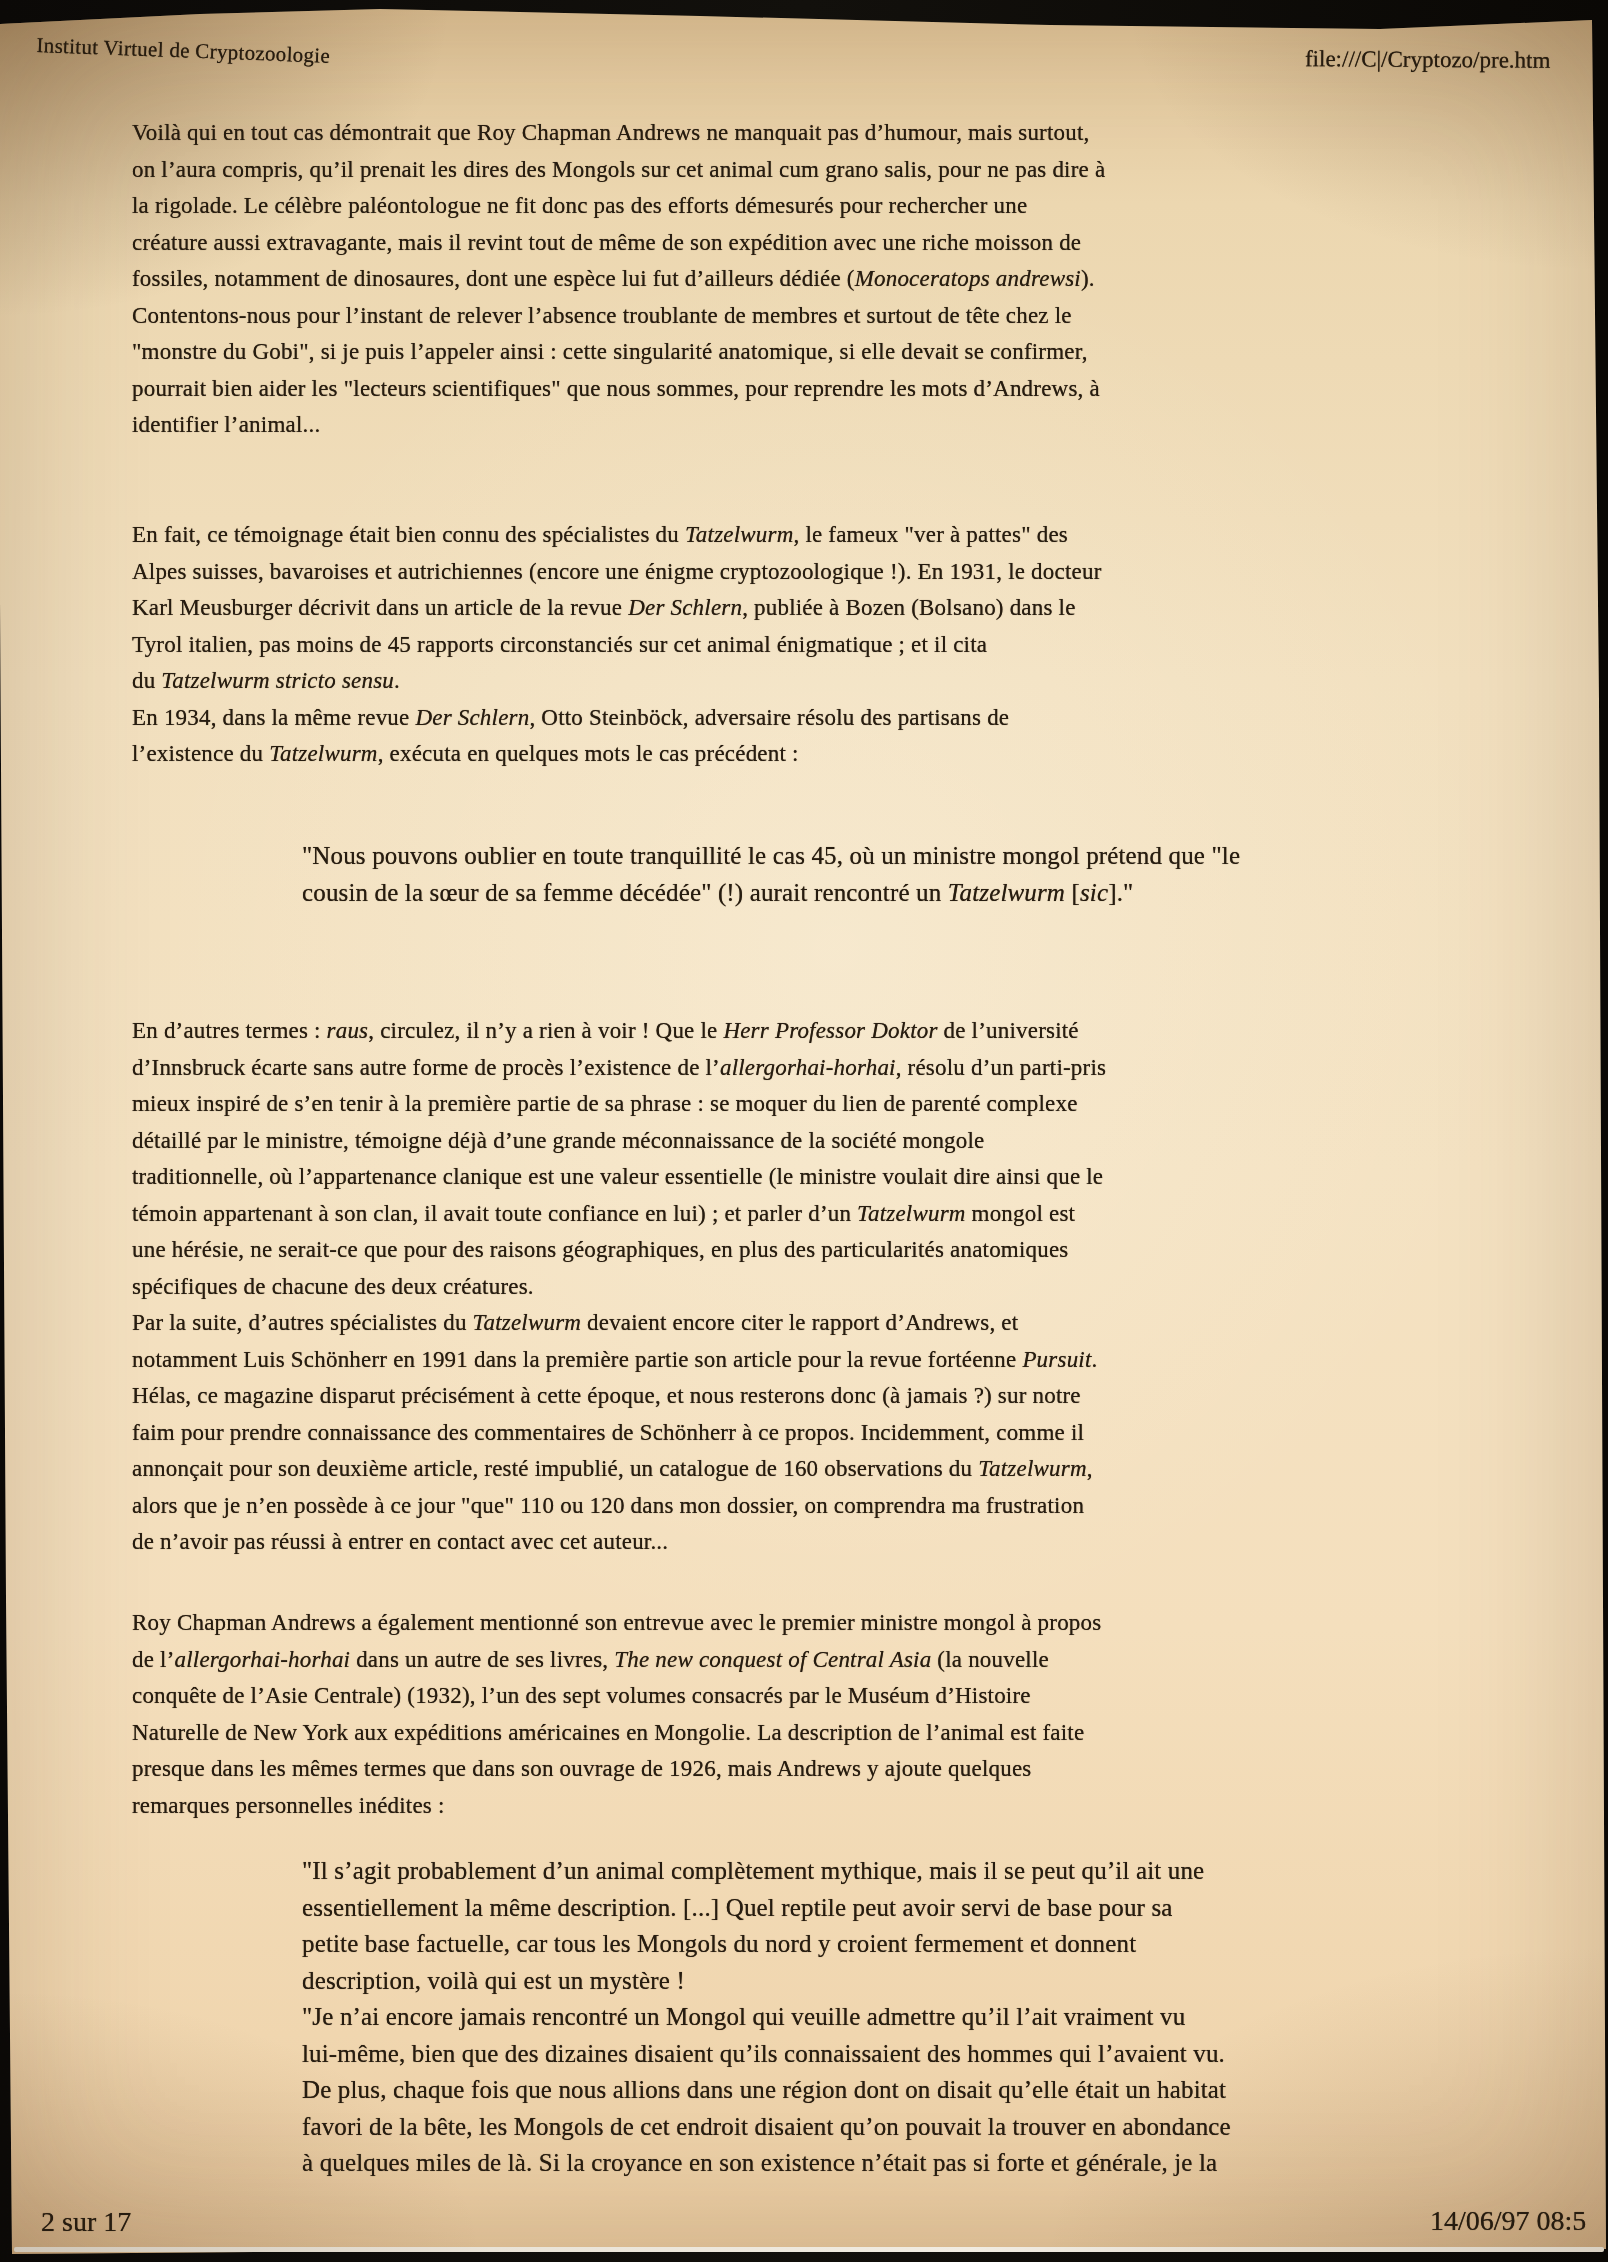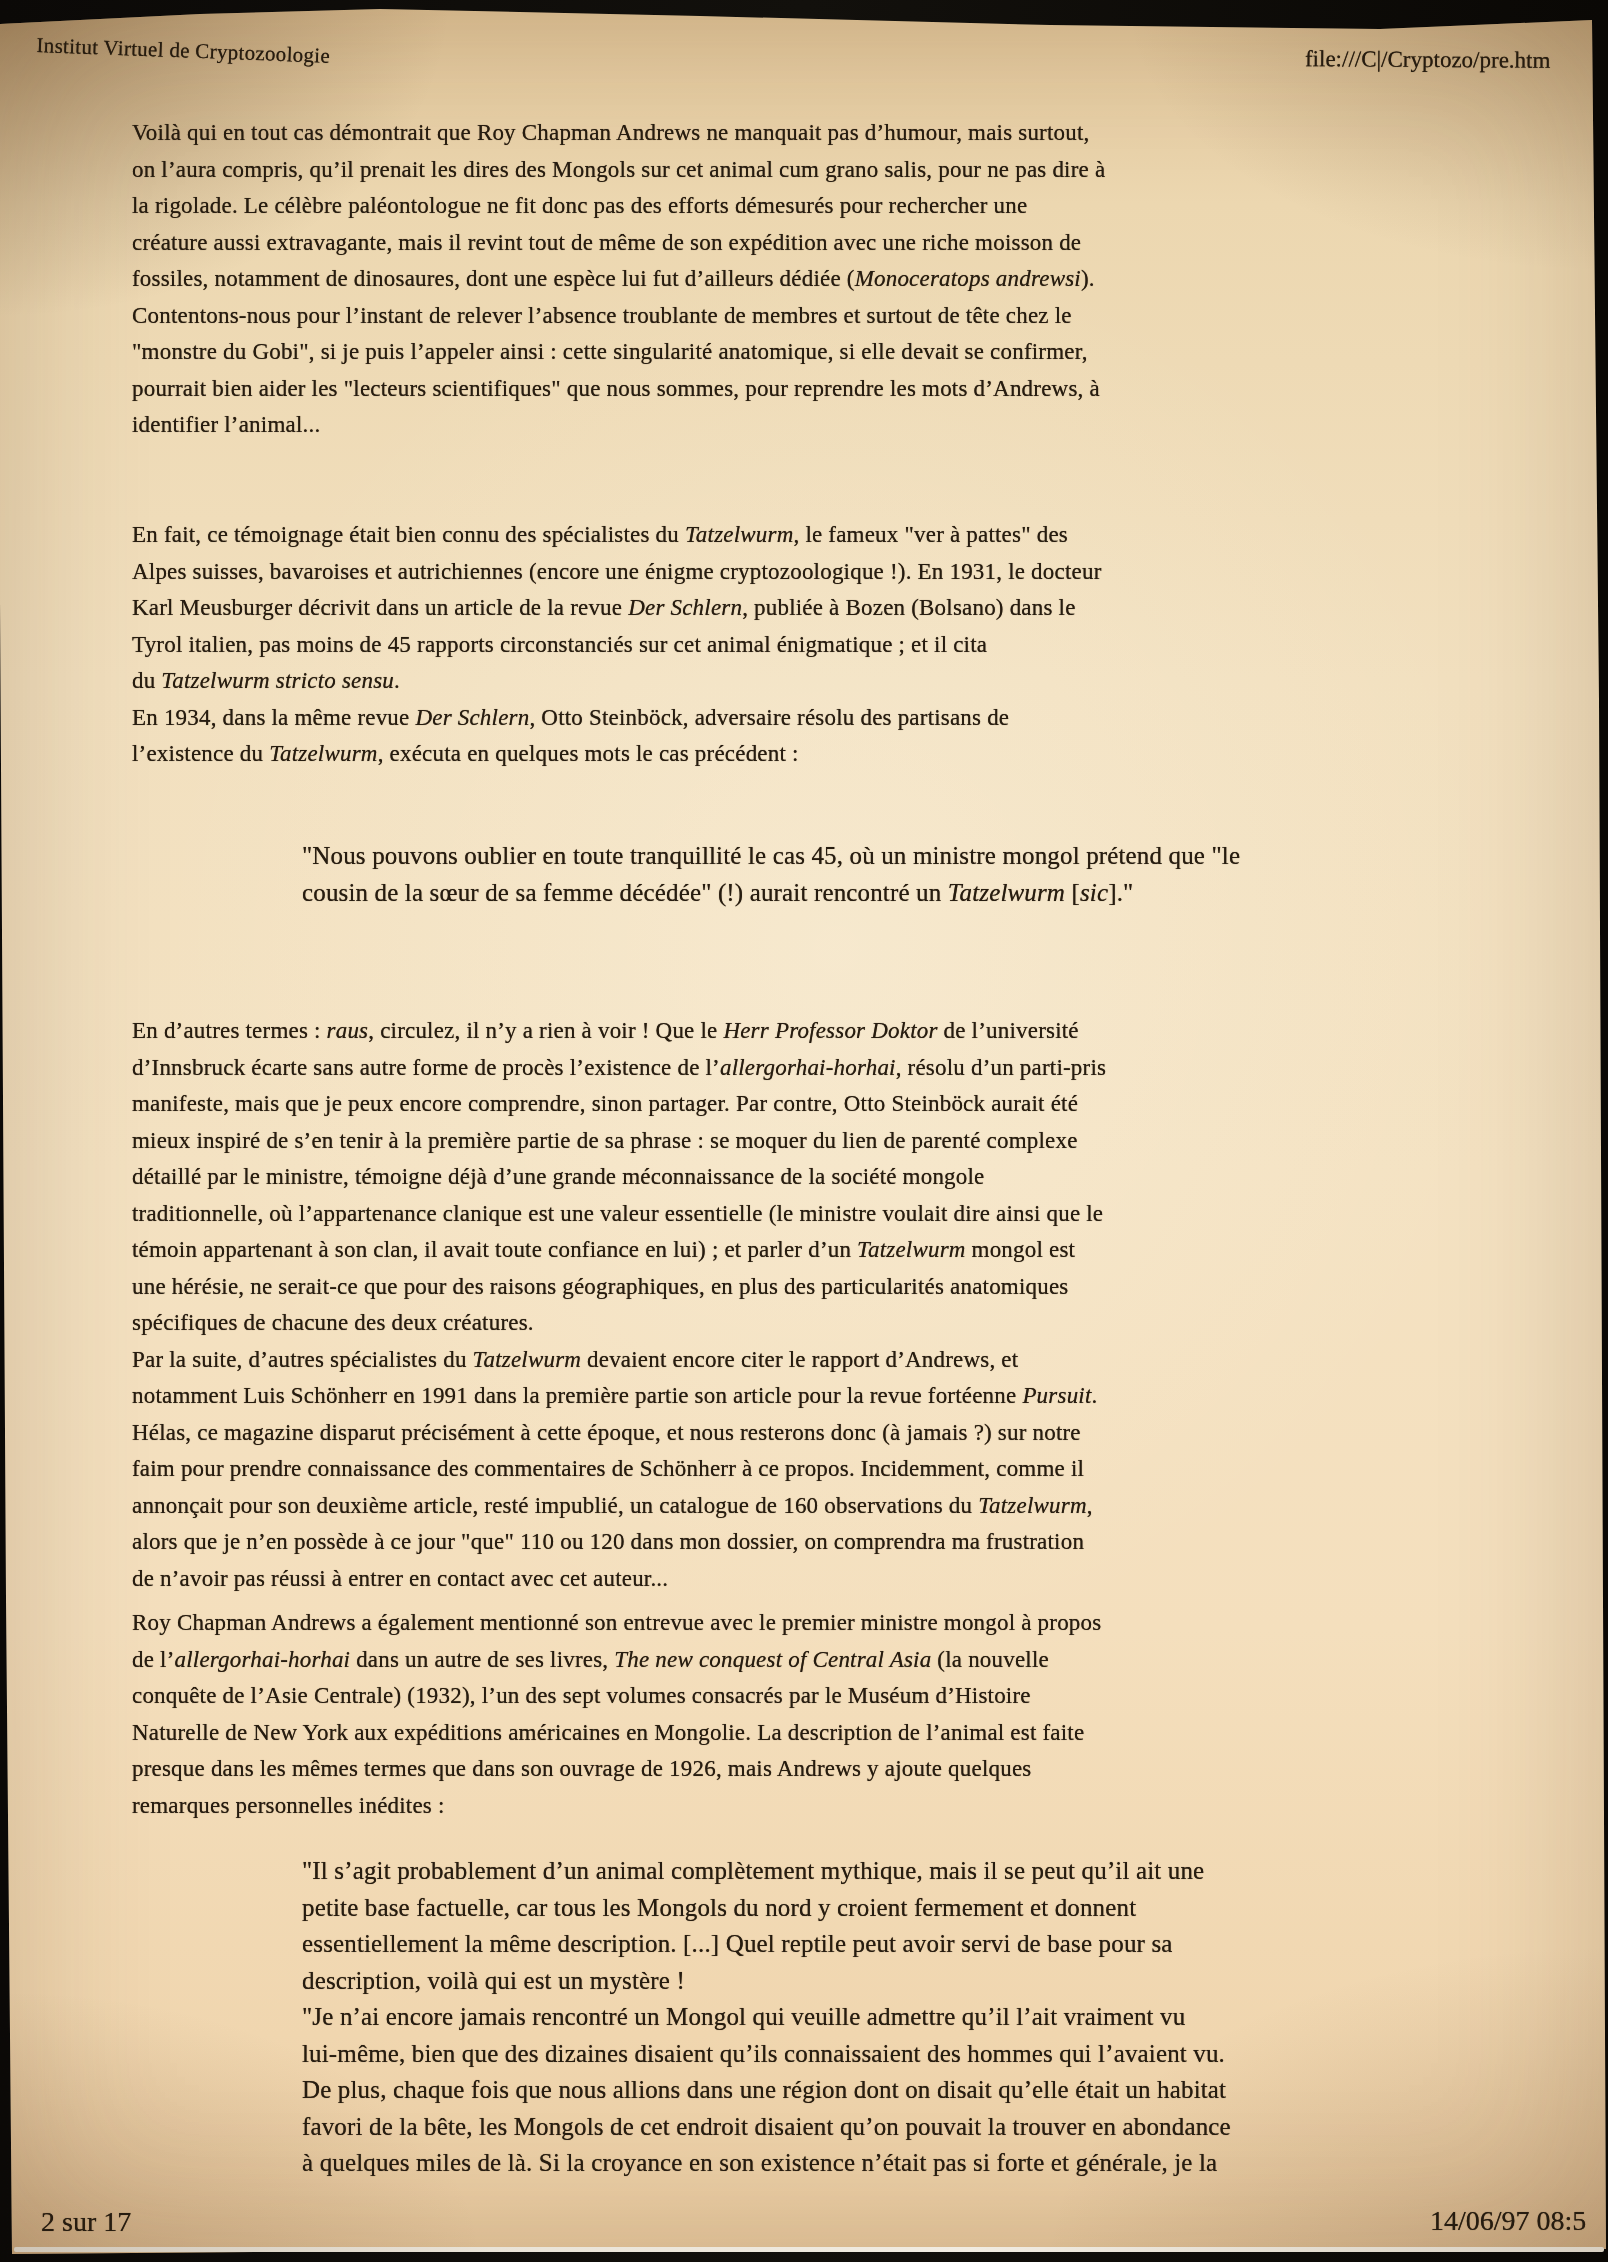--- a/index.html
+++ b/index.html
@@ -96,21 +96,20 @@
           <div class="tline"><span>En 1934, dans la même revue </span><span class="it">Der Schlern</span><span>, Otto Steinböck, adversaire résolu des partisans de</span></div>
           <div class="tline"><span>l’existence du </span><span class="it">Tatzelwurm</span><span>, exécuta en quelques mots le cas précédent :</span></div>
         </div>
         <div class="para quote" style="top: 838px;">
           <div class="tline"><span>"Nous pouvons oublier en toute tranquillité le cas 45, où un ministre mongol prétend que "le</span></div>
           <div class="tline"><span>cousin de la sœur de sa femme décédée" (!) aurait rencontré un </span><span class="it">Tatzelwurm</span><span> [</span><span class="it">sic</span><span>]."</span></div>
         </div>
         <div class="para" style="top: 1013px;">
           <div class="tline"><span>En d’autres termes : </span><span class="it">raus</span><span>, circulez, il n’y a rien à voir ! Que le </span><span class="it">Herr Professor Doktor</span><span> de l’université</span></div>
           <div class="tline"><span>d’Innsbruck écarte sans autre forme de procès l’existence de l’</span><span class="it">allergorhai-horhai</span><span>, résolu d’un parti-pris</span></div>
-          <div class="tline"><span>manifeste, mais que je peux encore comprendre, sinon partager. Par contre, Otto Steinböck aurait été</span></div>
           <div class="tline"><span>mieux inspiré de s’en tenir à la première partie de sa phrase : se moquer du lien de parenté complexe</span></div>
           <div class="tline"><span>détaillé par le ministre, témoigne déjà d’une grande méconnaissance de la société mongole</span></div>
           <div class="tline"><span>traditionnelle, où l’appartenance clanique est une valeur essentielle (le ministre voulait dire ainsi que le</span></div>
           <div class="tline"><span>témoin appartenant à son clan, il avait toute confiance en lui) ; et parler d’un </span><span class="it">Tatzelwurm</span><span> mongol est</span></div>
           <div class="tline"><span>une hérésie, ne serait-ce que pour des raisons géographiques, en plus des particularités anatomiques</span></div>
           <div class="tline"><span>spécifiques de chacune des deux créatures.</span></div>
           <div class="tline"><span>Par la suite, d’autres spécialistes du </span><span class="it">Tatzelwurm</span><span> devaient encore citer le rapport d’Andrews, et</span></div>
           <div class="tline"><span>notamment Luis Schönherr en 1991 dans la première partie son article pour la revue fortéenne </span><span class="it">Pursuit</span><span>.</span></div>
           <div class="tline"><span>Hélas, ce magazine disparut précisément à cette époque, et nous resterons donc (à jamais ?) sur notre</span></div>
           <div class="tline"><span>faim pour prendre connaissance des commentaires de Schönherr à ce propos. Incidemment, comme il</span></div>
@@ -121,22 +120,22 @@
         <div class="para" style="top: 1605px;">
           <div class="tline"><span>Roy Chapman Andrews a également mentionné son entrevue avec le premier ministre mongol à propos</span></div>
           <div class="tline"><span>de l’</span><span class="it">allergorhai-horhai</span><span> dans un autre de ses livres, </span><span class="it">The new conquest of Central Asia</span><span> (la nouvelle</span></div>
           <div class="tline"><span>conquête de l’Asie Centrale) (1932), l’un des sept volumes consacrés par le Muséum d’Histoire</span></div>
           <div class="tline"><span>Naturelle de New York aux expéditions américaines en Mongolie. La description de l’animal est faite</span></div>
           <div class="tline"><span>presque dans les mêmes termes que dans son ouvrage de 1926, mais Andrews y ajoute quelques</span></div>
           <div class="tline"><span>remarques personnelles inédites :</span></div>
         </div>
         <div class="para quote" style="top: 1853px;">
           <div class="tline"><span>"Il s’agit probablement d’un animal complètement mythique, mais il se peut qu’il ait une</span></div>
+          <div class="tline"><span>essentiellement la même description. [...] Quel reptile peut avoir servi de base pour sa</span></div>
           <div class="tline"><span>petite base factuelle, car tous les Mongols du nord y croient fermement et donnent</span></div>
-          <div class="tline"><span>essentiellement la même description. [...] Quel reptile peut avoir servi de base pour sa</span></div>
           <div class="tline"><span>description, voilà qui est un mystère !</span></div>
           <div class="tline"><span>"Je n’ai encore jamais rencontré un Mongol qui veuille admettre qu’il l’ait vraiment vu</span></div>
           <div class="tline"><span>lui-même, bien que des dizaines disaient qu’ils connaissaient des hommes qui l’avaient vu.</span></div>
           <div class="tline"><span>De plus, chaque fois que nous allions dans une région dont on disait qu’elle était un habitat</span></div>
           <div class="tline"><span>favori de la bête, les Mongols de cet endroit disaient qu’on pouvait la trouver en abondance</span></div>
           <div class="tline"><span>à quelques miles de là. Si la croyance en son existence n’était pas si forte et générale, je la</span></div>
         </div>
       </div>
 
     <div class="ftr-left">2 sur 17</div>

